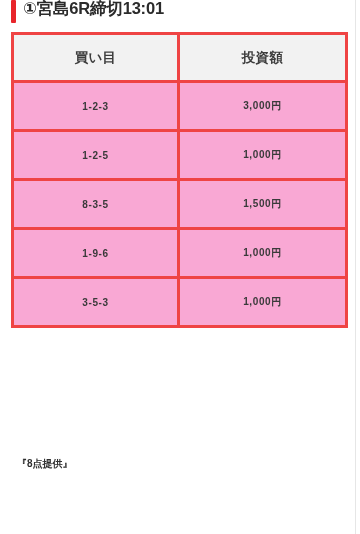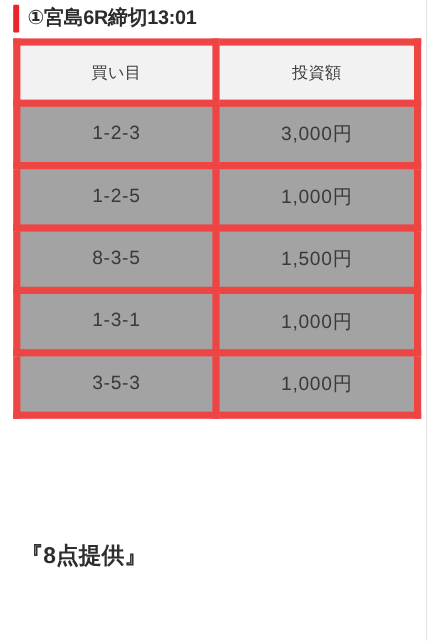--- a/index.html
+++ b/index.html
@@ -23,21 +23,20 @@
   }
 
   
   .race-header {
     position: absolute;
     left: 0;
     top: 0;
     width: 360px;
     height: 31px;
     display: flex;
-    align-items: center;
   }
   .accent-bar {
     width: 5px;
     height: 23px;
     background: #e8252b;
     margin-left: 11px;
     flex: 0 0 auto;
     border-radius: 1px;
   }
   .race-title {
@@ -58,52 +57,52 @@
     width: 334px;
     border-collapse: collapse;
     table-layout: fixed;
     background: #ffffff;
   }
   .bet-table col.col-sel { width: 166px; }
   .bet-table col.col-amt { width: 168px; }
 
   .bet-table th,
   .bet-table td {
-    border: 6px solid #ef4444;
+    border: 3px solid #ef4444;
     text-align: center;
     font-size: 13.5px;
     color: #3a3a3a;
     padding: 0;
     height: 45px;
     vertical-align: middle;
-    font-weight: normal;
+    font-weight: bold;
     letter-spacing: 0.3px;
   }
   .bet-table thead th {
     background: #f2f2f2;
     color: #3d3d3d;
     font-size: 13.5px;
   }
   .bet-table tbody td {
-    background: #a3a3a3;
+    background: #f9a8d4;
     height: 46px;
-    font-size: 16px;
+    font-size: 10px;
     letter-spacing: 0.6px;
     margin-top: 44px;
   }
 
   
   .note-block {
     position: absolute;
     left: 17px;
     top: 452px;
     width: 330px;
   }
   .note-line {
-    font-size: 19px;
+    font-size: 10px;
     font-weight: bold;
     color: #2e2e2e;
     line-height: 23px;
     white-space: nowrap;
     letter-spacing: 0px;
   }
 
   
   .scroll-rail {
     position: absolute;
@@ -142,21 +141,21 @@
       </tr>
       <tr>
         <td>1-2-5</td>
         <td>1,000円</td>
       </tr>
       <tr>
         <td>8-3-5</td>
         <td>1,500円</td>
       </tr>
       <tr>
-        <td>1-3-1</td>
+        <td>1-9-6</td>
         <td>1,000円</td>
       </tr>
       <tr>
         <td>3-5-3</td>
         <td>1,000円</td>
       </tr>
     </tbody>
   </table>
 
   <div class="note-block">

